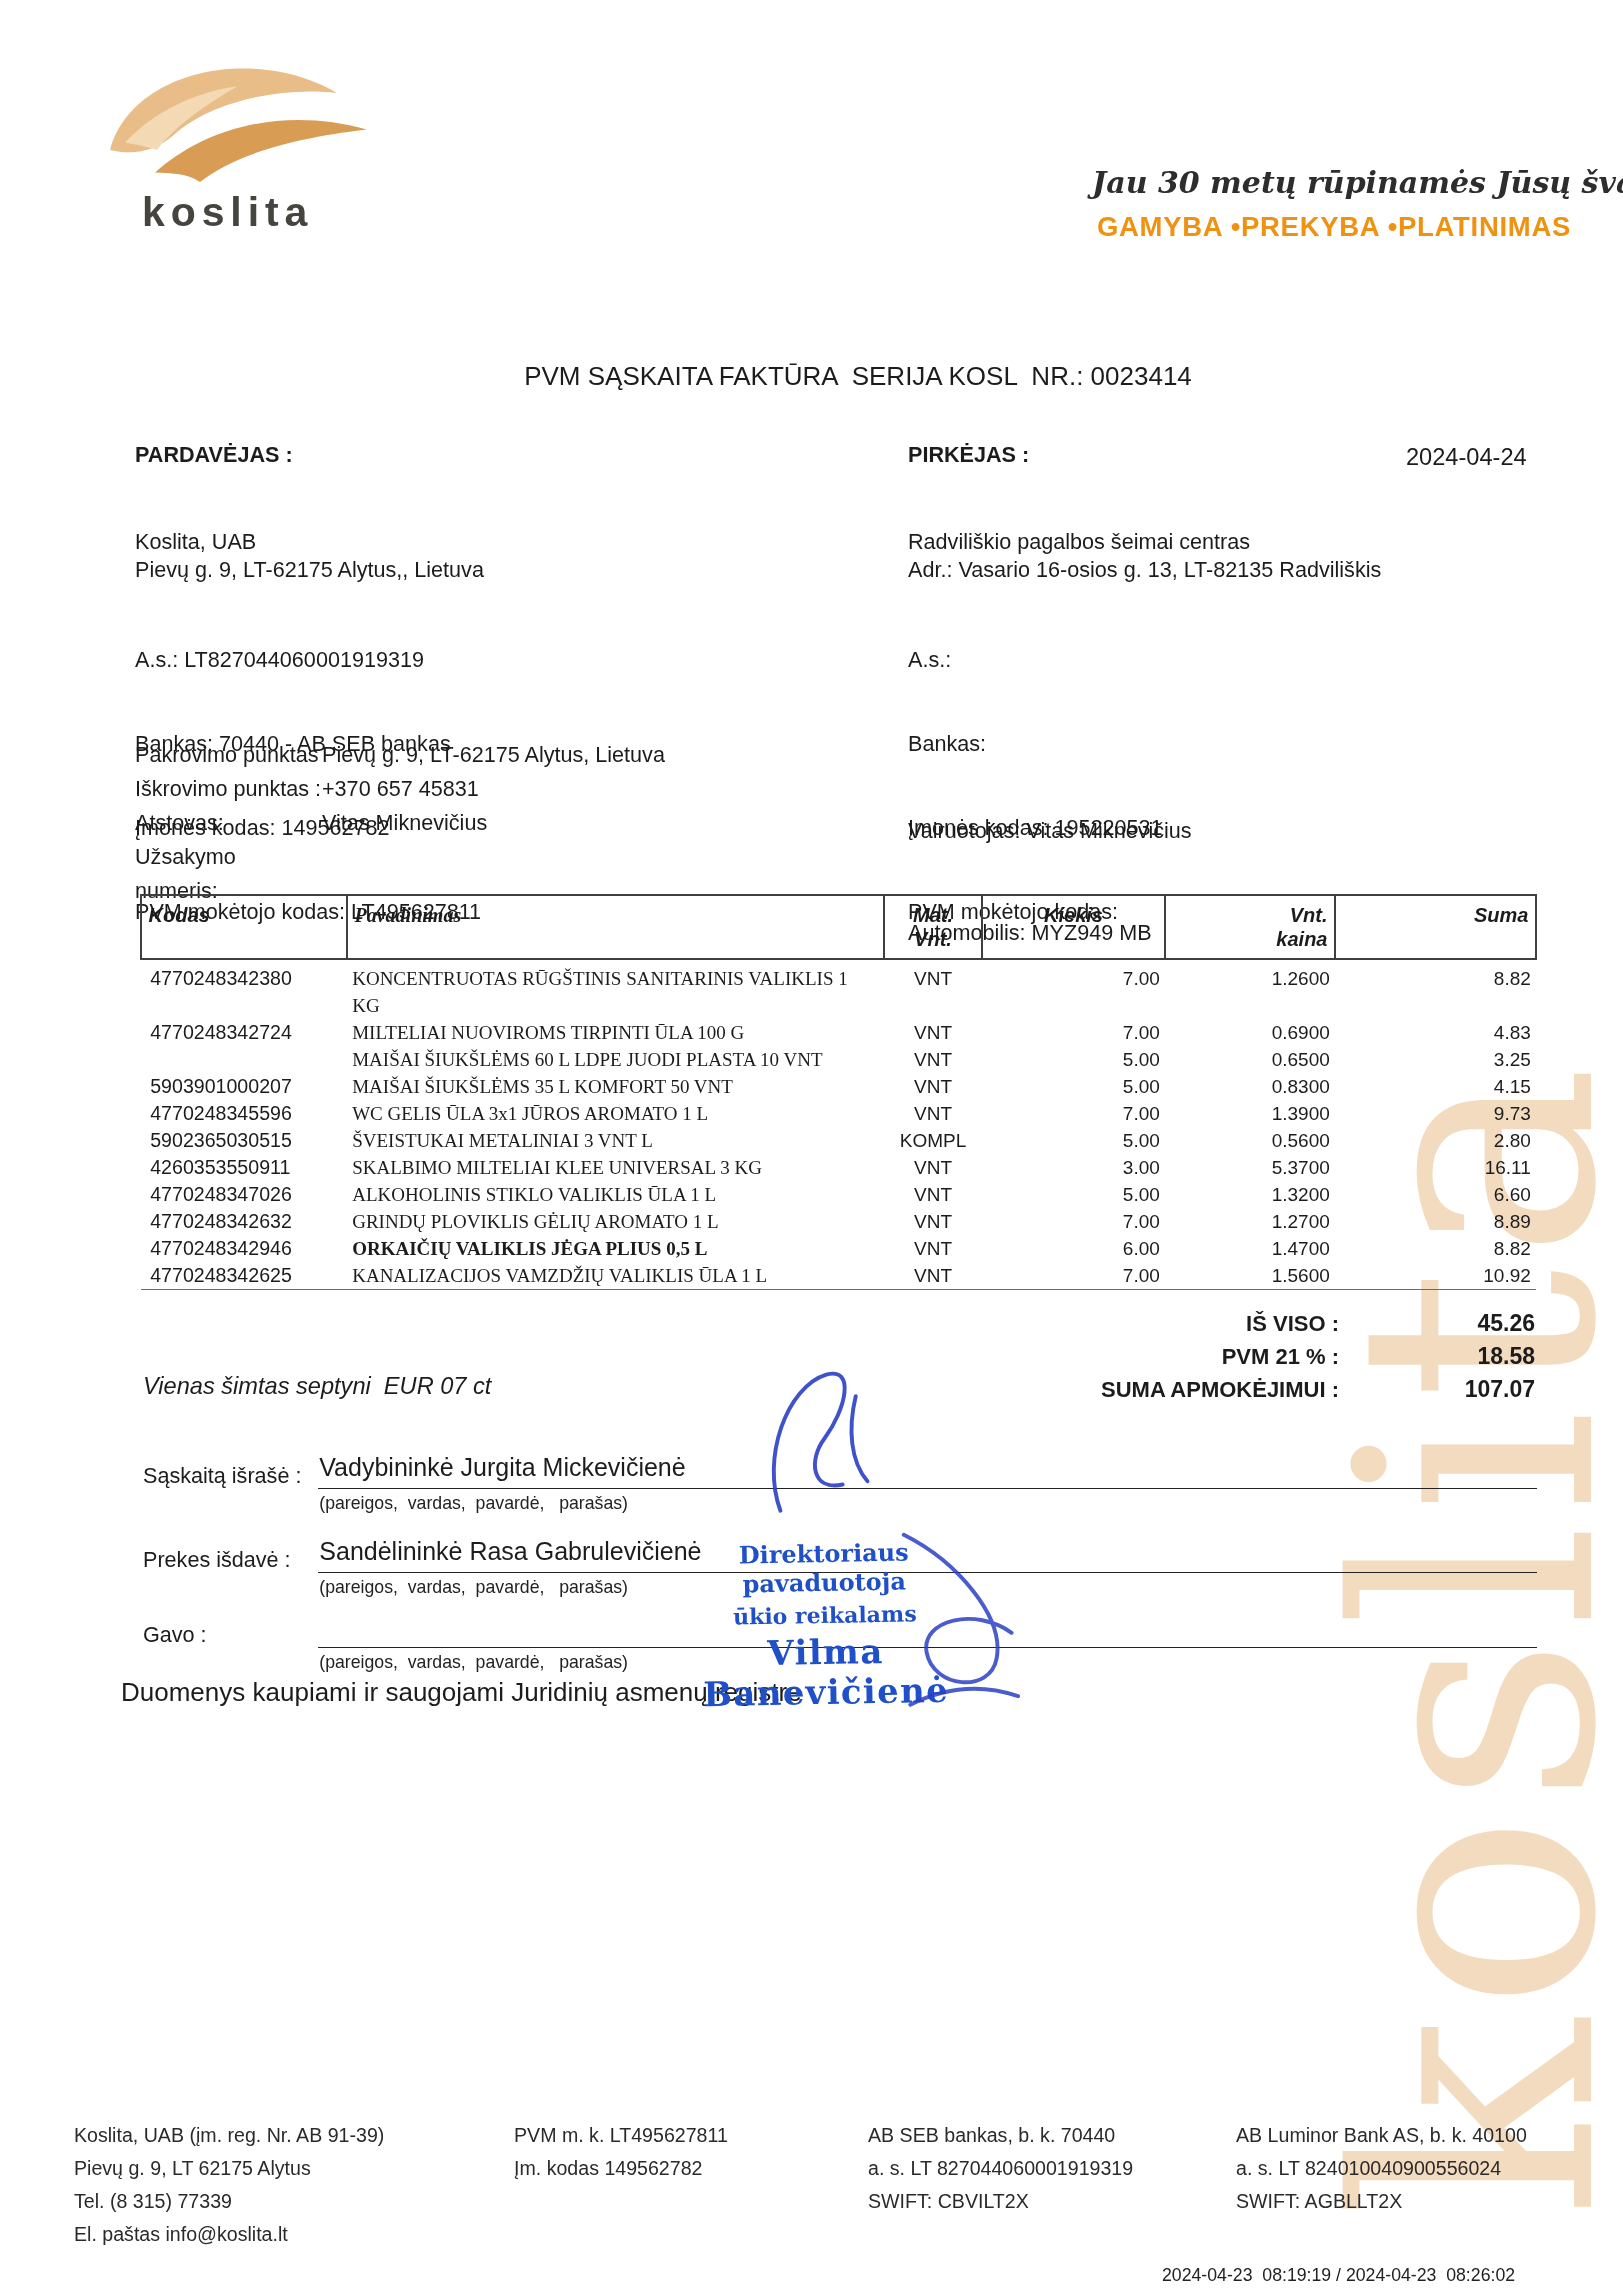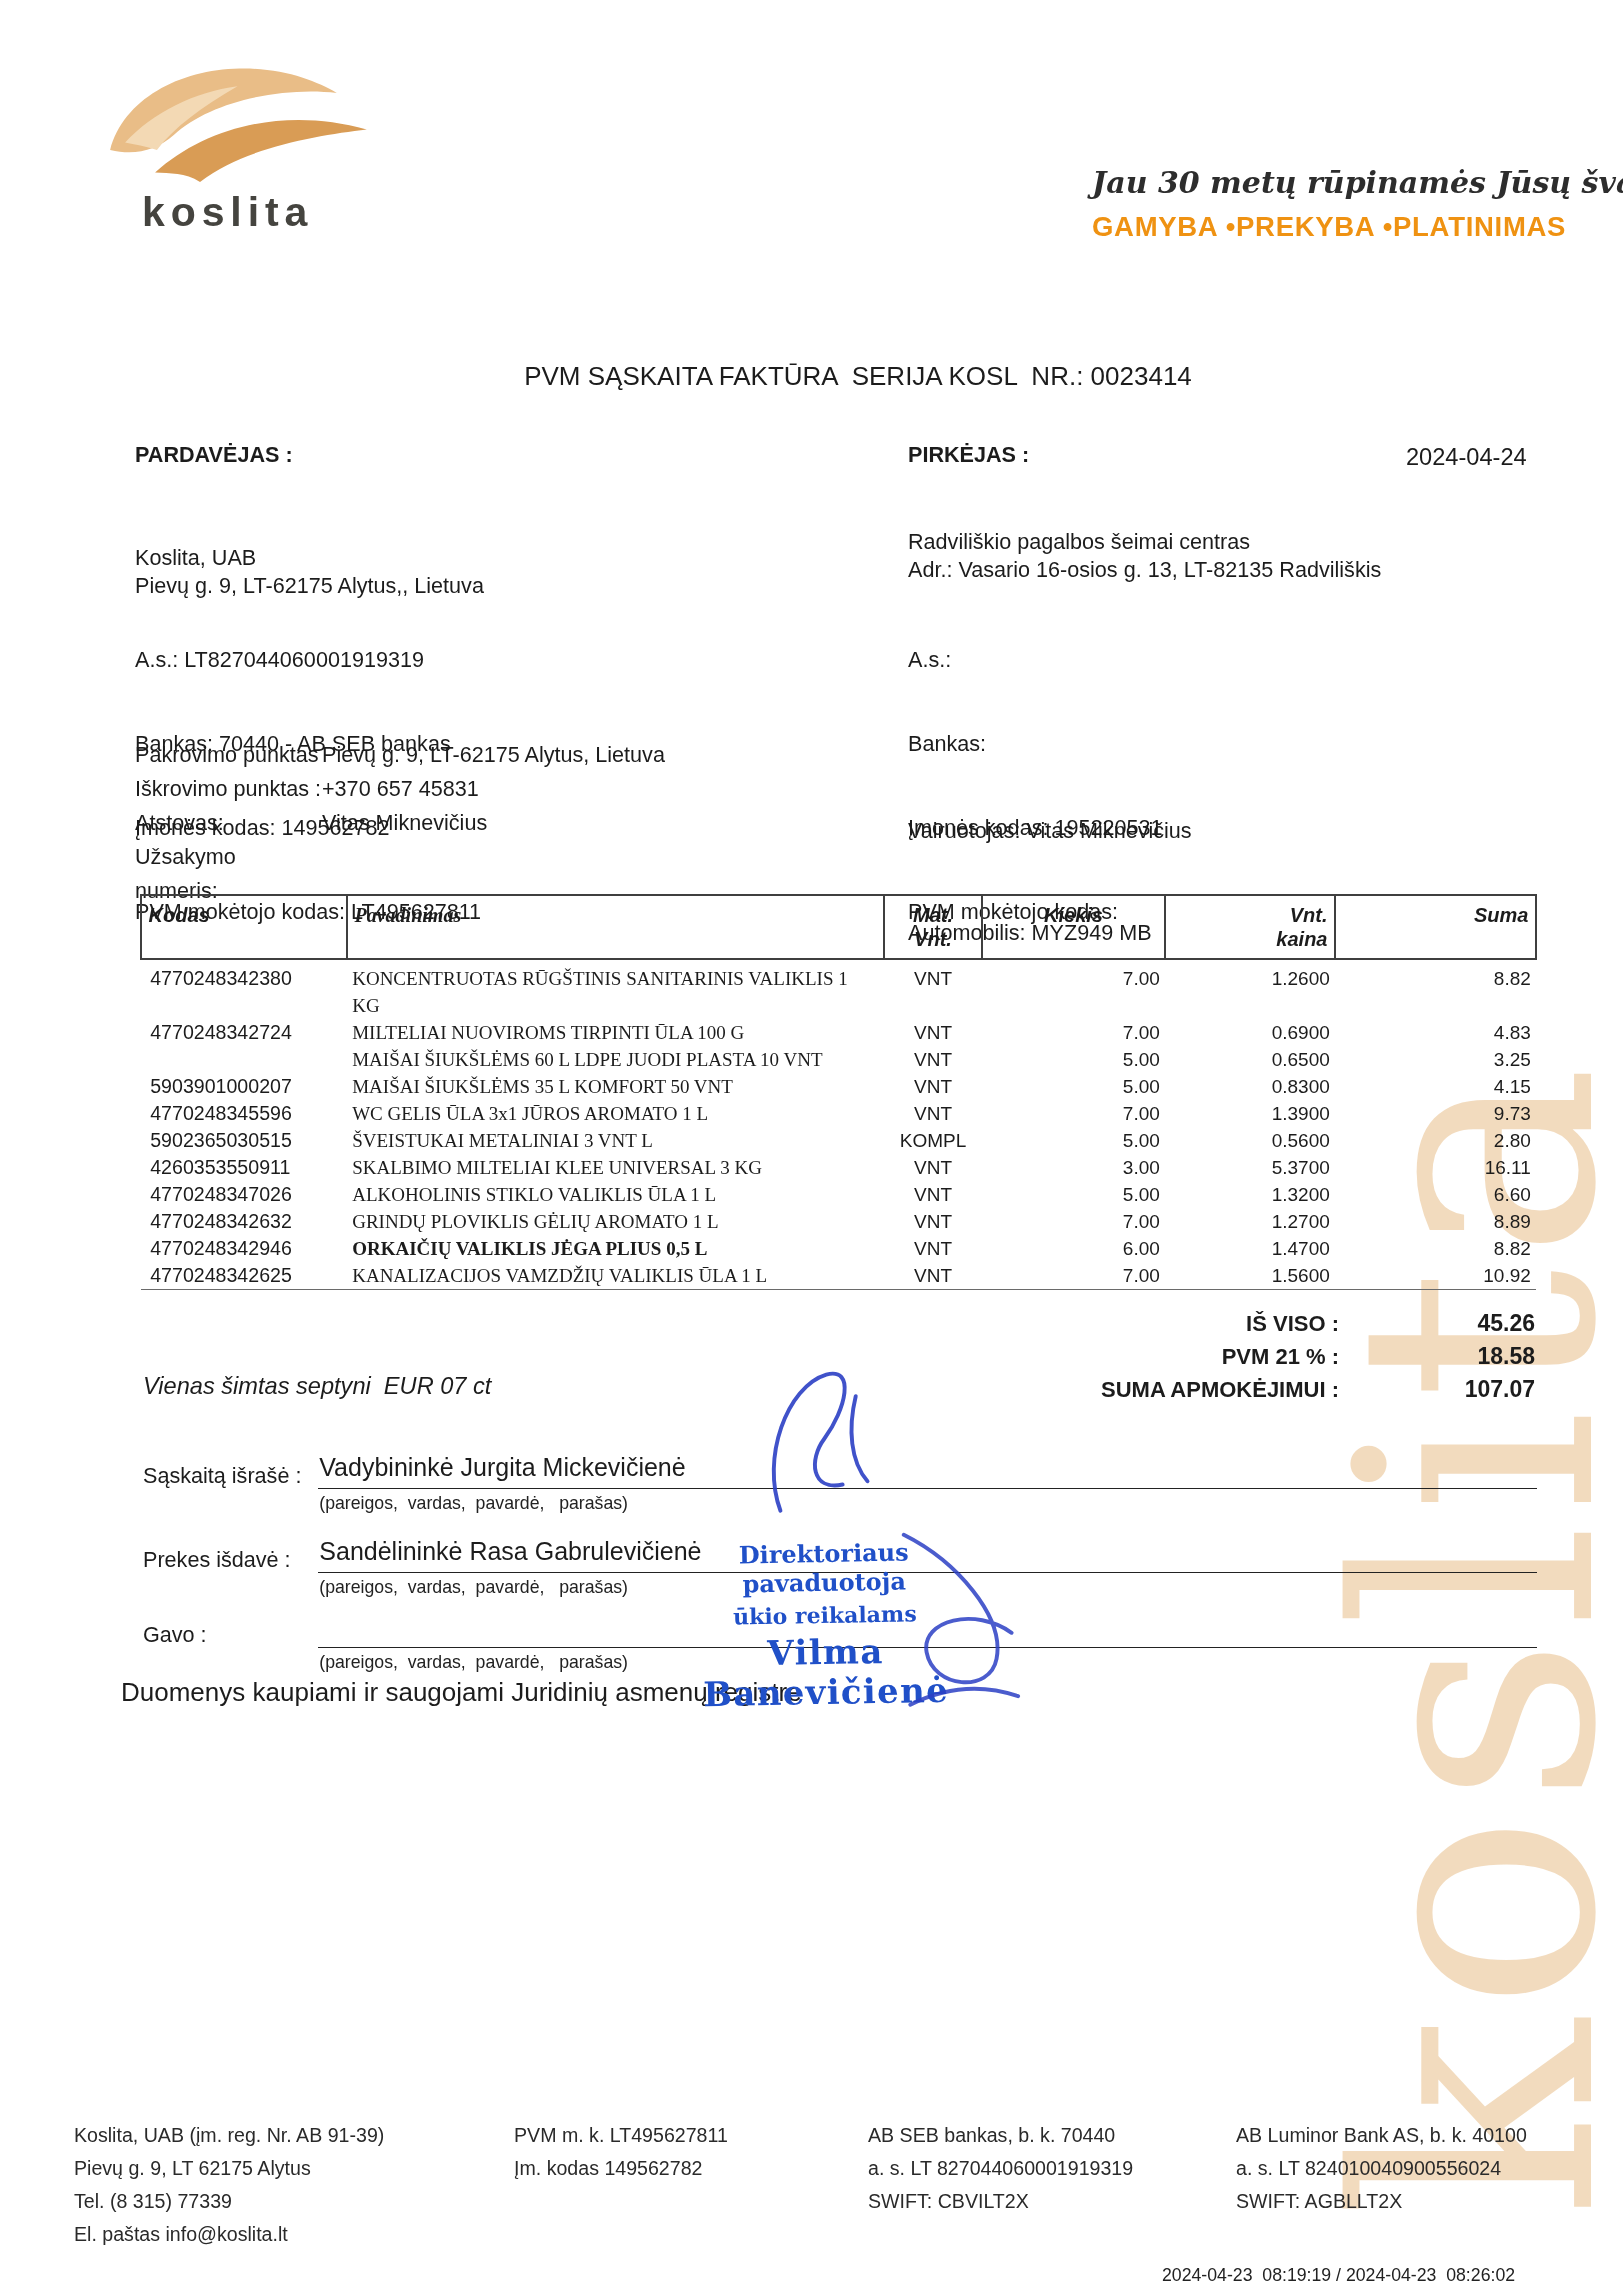--- a/index.html
+++ b/index.html
@@ -27,21 +27,21 @@
     margin-top:-10.5px; padding-left:45px;
     font-size:41px; font-weight:600; letter-spacing:5.9px; color:#45443f;
   }
   .tagline-block { position:absolute; left:1092px; top:165px; width:484px; z-index:2; }
   .tagline {
     font-family:"DejaVu Serif", serif; font-style:italic; font-weight:bold;
     font-size:30px; color:#2d2d2d; white-space:pre;
   }
   .slogan {
     margin-top:10.5px; font-size:27.5px; font-weight:bold; letter-spacing:0.7px;
-    color:#ef9212; white-space:pre;
+    color:#ef9212; white-space:pre;text-align:center;
   }
   
   .title {
     position:absolute; left:0; top:361px; width:100%;
     text-align:center; transform:translateX(46px);
     font-size:26px; white-space:pre; z-index:2;
   }
   .doc-date { position:absolute; left:1406px; top:444px; font-size:23.6px; z-index:2; }
   
   .party-heading { position:absolute; font-size:21.6px; font-weight:bold; z-index:2; }
@@ -119,21 +119,21 @@
 
   <div class="tagline-block">
     <div class="tagline">Jau 30 metų rūpinamės Jūsų švara</div>
     <div class="slogan">GAMYBA •PREKYBA •PLATINIMAS</div>
   </div>
 
   <div class="title">PVM SĄSKAITA FAKTŪRA  SERIJA KOSL  NR.: 0023414</div>
   <div class="doc-date">2024-04-24</div>
 
   <div class="party-heading" style="left:135px; top:442px;">PARDAVĖJAS :</div>
-  <div class="block" style="left:135px; top:528px;margin-top:16px;"><span>Koslita, UAB</span><br><span>Pievų g. 9, LT-62175 Alytus,, Lietuva</span></div>
+  <div class="block" style="left:135px; top:528px;"><span>Koslita, UAB</span><br><span>Pievų g. 9, LT-62175 Alytus,, Lietuva</span></div>
   <div class="block" style="left:135px; top:590px;">
     <div>A.s.: LT827044060001919319</div>
     <div>Bankas: 70440 - AB SEB bankas</div>
     <div>Įmonės kodas: 149562782</div>
     <div>PVM mokėtojo kodas: LT495627811</div>
   </div>
 
   <div class="party-heading" style="left:908px; top:442px;">PIRKĖJAS :</div>
   <div class="block" style="left:908px; top:528px;"><span>Radviliškio pagalbos šeimai centras</span><br><span>Adr.: Vasario 16-osios g. 13, LT-82135 Radviliškis</span></div>
   <div class="block" style="left:908px; top:590px;">

